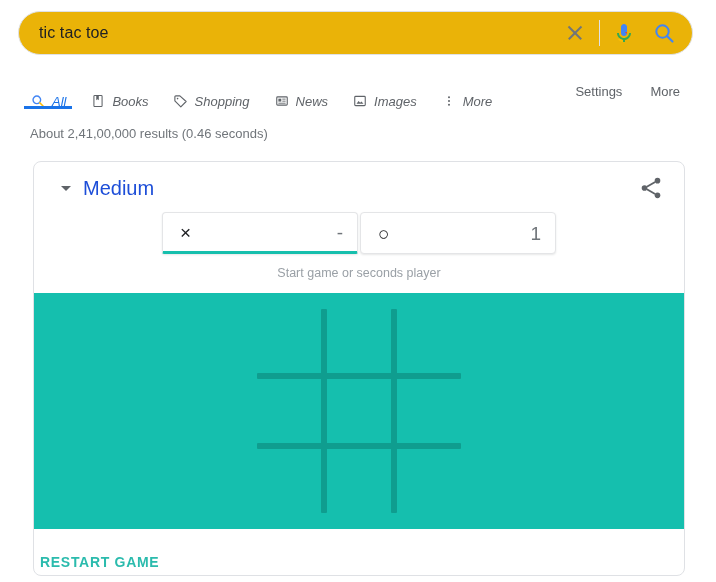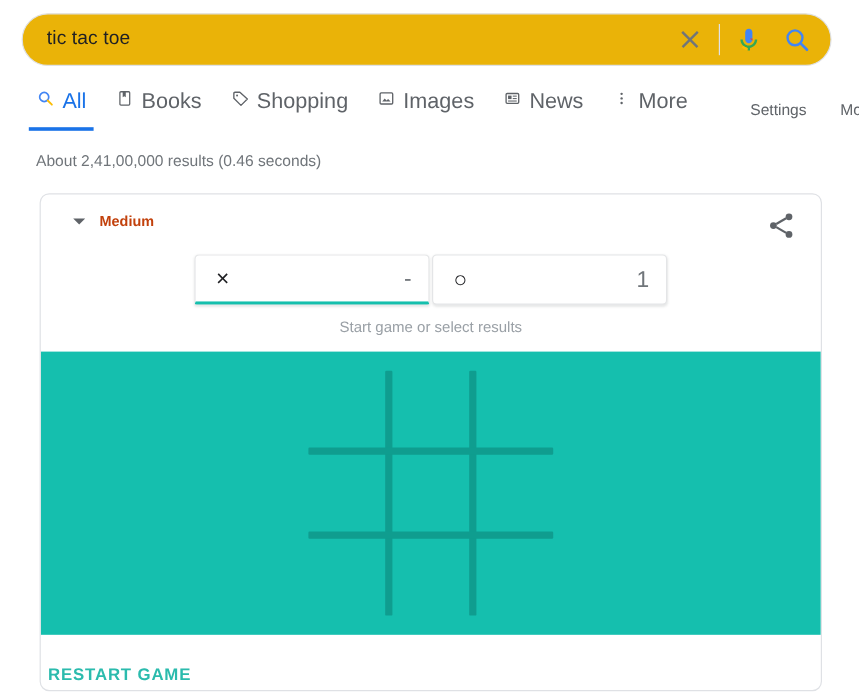--- a/index.html
+++ b/index.html
@@ -88,28 +88,29 @@
     top: 74px;
     width: 716px;
     height: 35px;
     display: flex;
     align-items: center;
   }
   .nav-left { display: flex; align-items: center; margin-left: 30px; }
   .nav-right { margin-left: auto; display: flex; align-items: center; margin-right: 36px; }
   .tab {
     display: flex;
-    align-items: flex-start;
-    font-size: 18px;
+    align-items: flex-end;
+    font-size: 13px;
     color: #5f6368;
     margin-right: 24px;
     height: 35px;
     position: relative;
     cursor: pointer;
     white-space: nowrap;
+    font-style: italic;
   }
   .tab.active { color: #1a73e8; }
   .tab.active:after {
     content: "";
     position: absolute;
     left: -6px;
     right: -6px;
     bottom: 0;
     height: 3px;
     background: #1a73e8;
@@ -165,23 +166,23 @@
     cursor: pointer;
   }
   .caret {
     width: 0; height: 0;
     border-left: 5px solid transparent;
     border-right: 5px solid transparent;
     border-top: 5px solid #5f6368;
     margin-right: 12px;
   }
   .difficulty-label {
-    font-size: 12px;
-    color: #c2410c;
-    font-weight: 700;
+    font-size: 20px;
+    color: #1d4ed8;
+    font-weight: 400;
   }
   .share-btn {
     position: absolute;
     right: 20px;
     top: 13px;
     width: 26px;
     height: 26px;
     cursor: pointer;
   }
 
@@ -334,38 +335,38 @@
           <path d="M11 3H4.5A1.5 1.5 0 003 4.5V11l9.5 9.5 8.5-8.5L11 3z" fill="none" stroke="#5f6368" stroke-width="1.8" stroke-linejoin="round"></path>
           <circle cx="7.3" cy="7.3" r="1.3" fill="#5f6368"></circle>
         </svg>
       </span>
       <span>Shopping</span>
     </div>
 
     <div class="tab">
       <span class="tico">
         <svg viewBox="0 0 24 24" width="14" height="14">
-          <rect x="3" y="4" width="18" height="16" rx="1.6" fill="none" stroke="#5f6368" stroke-width="1.9"></rect>
-          <path d="M6 16.5l3.6-4.4 2.6 3 2.2-2.4 3.6 3.8z" fill="#5f6368"></path>
-        </svg>
-      </span>
-      <span>Images</span>
-    </div>
-
-    <div class="tab">
-      <span class="tico">
-        <svg viewBox="0 0 24 24" width="14" height="14">
           <rect x="3" y="5" width="18" height="14" rx="1.6" fill="none" stroke="#5f6368" stroke-width="1.9"></rect>
           <rect x="5.8" y="8" width="5" height="5" fill="#5f6368"></rect>
           <rect x="12.5" y="8" width="5.7" height="1.5" fill="#5f6368"></rect>
           <rect x="12.5" y="11.5" width="5.7" height="1.5" fill="#5f6368"></rect>
           <rect x="5.8" y="15" width="12.4" height="1.5" fill="#5f6368"></rect>
         </svg>
       </span>
       <span>News</span>
+    </div>
+
+    <div class="tab">
+      <span class="tico">
+        <svg viewBox="0 0 24 24" width="14" height="14">
+          <rect x="3" y="4" width="18" height="16" rx="1.6" fill="none" stroke="#5f6368" stroke-width="1.9"></rect>
+          <path d="M6 16.5l3.6-4.4 2.6 3 2.2-2.4 3.6 3.8z" fill="#5f6368"></path>
+        </svg>
+      </span>
+      <span>Images</span>
     </div>
 
     <div class="tab">
       <span class="tico">
         <svg viewBox="0 0 24 24" width="14" height="14">
           <circle cx="12" cy="5.5" r="1.7" fill="#5f6368"></circle>
           <circle cx="12" cy="12" r="1.7" fill="#5f6368"></circle>
           <circle cx="12" cy="18.5" r="1.7" fill="#5f6368"></circle>
         </svg>
       </span>
@@ -403,21 +404,21 @@
     <div class="player selected">
       <span class="player-mark">×</span>
       <span class="player-score">-</span>
     </div>
     <div class="player">
       <span class="player-mark">○</span>
       <span class="player-score">1</span>
     </div>
   </div>
 
-  <div class="hint">Start game or select results</div>
+  <div class="hint">Start game or seconds player</div>
 
   <div class="board-wrap">
     <div class="grid">
       <div class="gline v v1"></div>
       <div class="gline v v2"></div>
       <div class="gline h h1"></div>
       <div class="gline h h2"></div>
     </div>
   </div>
 

